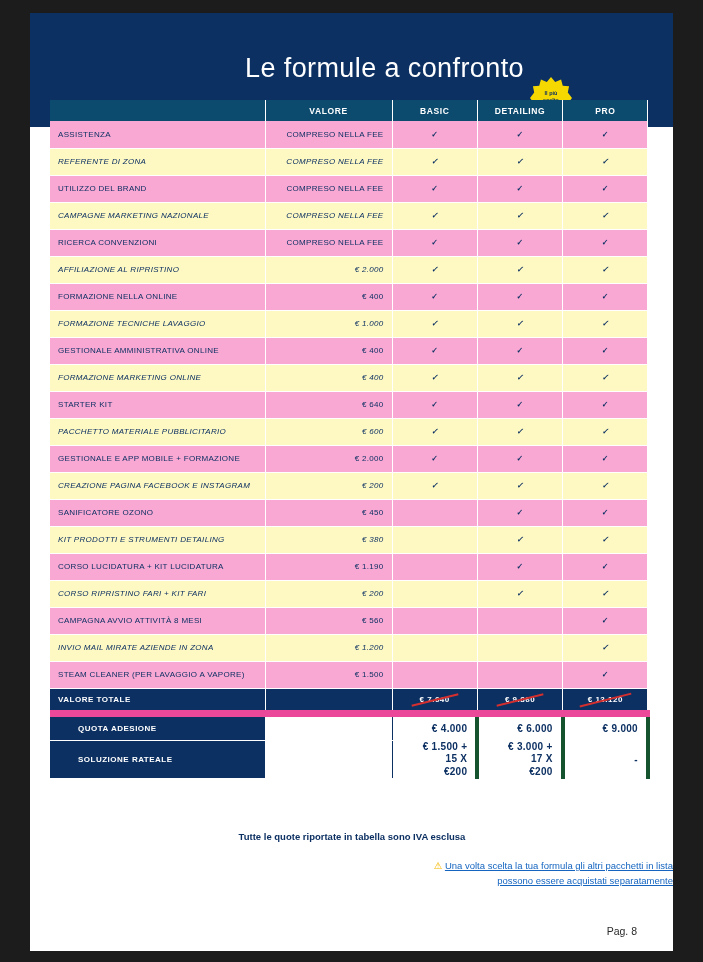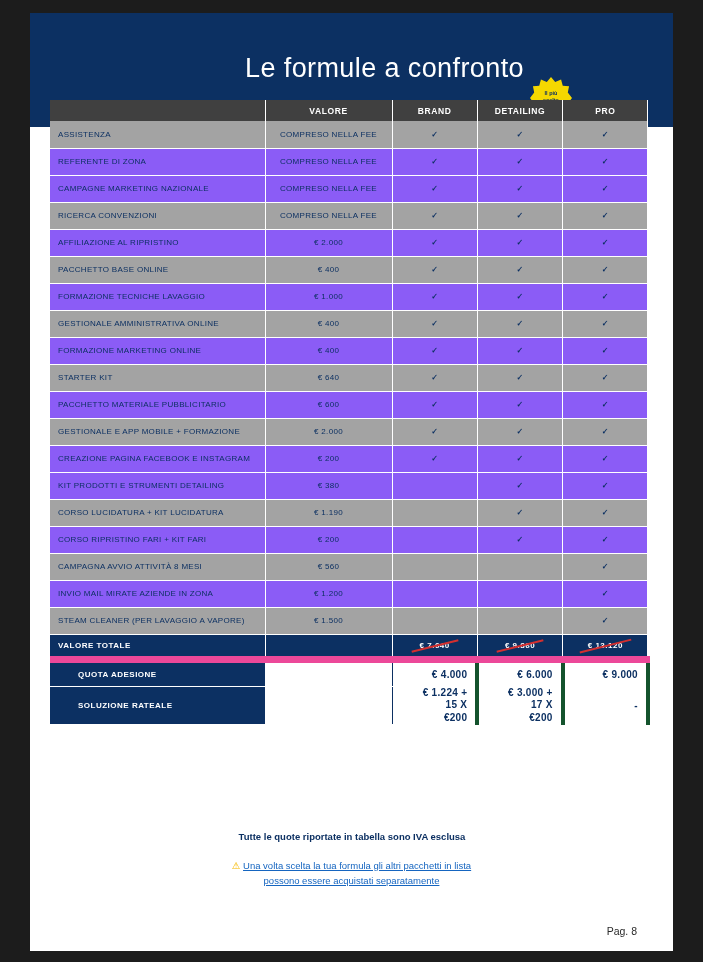--- a/index.html
+++ b/index.html
@@ -73,21 +73,21 @@
     left: 20px;
     top: 87px;
     width: 598px;
     border-collapse: collapse;
     table-layout: fixed;
   }
   table.compare col.c-feature { width: 215px; }
   table.compare col.c-value   { width: 127px; }
   table.compare col.c-plan    { width: 85.33px; }
   table.compare th {
-    background: #404040;
+    background: #0c4a6e;
     color: #ffffff;
     font-size: 8.5px;
     font-weight: bold;
     letter-spacing: 0.6px;
     height: 21px;
     padding: 0 8px;
     border-right: 1px solid #ffffff;
     text-align: center;
     vertical-align: middle;
   }
@@ -95,29 +95,29 @@
   table.compare td {
     height: 27px;
     font-size: 8px;
     color: #0c3062;
     padding: 0 8px;
     border-bottom: 1px solid #ffffff;
     border-right: 1px solid #ffffff;
     vertical-align: middle;
     letter-spacing: 0.3px;
   }
-  tr.row-a td { background: #a3a3a3; }
-  tr.row-b td { background: #8b5cf6; }
+  tr.row-a td { background: #f9a8d4; }
+  tr.row-b td { background: #fef9c3; font-style: italic; }
   td.cell-check {
     text-align: center;
     color: #1565c0;
     font-size: 12px;
     font-weight: bold;
   }
-  td.cell-value { text-align: center; }
+  td.cell-value { text-align: right; }
   tr.summary td {
     background: #0c3062;
     color: #ffffff;
     font-weight: bold;
     font-size: 8px;
     letter-spacing: 0.5px;
     height: 25px;
     border-bottom: 7px solid #ec4899;
   }
   tr.summary td.cell-price {
@@ -170,21 +170,21 @@
     text-align: center;
     font-size: 9.5px;
     font-weight: bold;
     color: #0c3062;
   }
   .footer-warn {
     position: absolute;
     left: 0;
     top: 845px;
     width: 643px;
-    text-align: center;
+    text-align: right;
     font-size: 9.5px;
     color: #1565c0;
     line-height: 1.6;
   }
   .footer-warn a {
     color: #1565c0;
     text-decoration: underline;
   }
   .warn-icon { color: #f5b800; }
   .page-num {
@@ -217,40 +217,47 @@
         <col class="c-feature">
         <col class="c-value">
         <col class="c-plan">
         <col class="c-plan">
         <col class="c-plan">
       </colgroup>
       <thead>
         <tr>
           <th class="th-feature"></th>
           <th>VALORE</th>
-          <th>BRAND</th>
+          <th>BASIC</th>
           <th>DETAILING</th>
           <th>PRO</th>
         </tr>
       </thead>
       <tbody>
         <tr class="row-a">
           <td>ASSISTENZA</td>
           <td class="cell-value">COMPRESO NELLA FEE</td>
           <td class="cell-check">✓</td>
           <td class="cell-check">✓</td>
           <td class="cell-check">✓</td>
         </tr>
         <tr class="row-b">
           <td>REFERENTE DI ZONA</td>
           <td class="cell-value">COMPRESO NELLA FEE</td>
           <td class="cell-check">✓</td>
           <td class="cell-check">✓</td>
           <td class="cell-check">✓</td>
         </tr>
+        <tr class="row-a">
+          <td>UTILIZZO DEL BRAND</td>
+          <td class="cell-value">COMPRESO NELLA FEE</td>
+          <td class="cell-check">✓</td>
+          <td class="cell-check">✓</td>
+          <td class="cell-check">✓</td>
+        </tr>
         <tr class="row-b">
           <td>CAMPAGNE MARKETING NAZIONALE</td>
           <td class="cell-value">COMPRESO NELLA FEE</td>
           <td class="cell-check">✓</td>
           <td class="cell-check">✓</td>
           <td class="cell-check">✓</td>
         </tr>
         <tr class="row-a">
           <td>RICERCA CONVENZIONI</td>
           <td class="cell-value">COMPRESO NELLA FEE</td>
@@ -259,21 +266,21 @@
           <td class="cell-check">✓</td>
         </tr>
         <tr class="row-b">
           <td>AFFILIAZIONE AL RIPRISTINO</td>
           <td class="cell-value">€ 2.000</td>
           <td class="cell-check">✓</td>
           <td class="cell-check">✓</td>
           <td class="cell-check">✓</td>
         </tr>
         <tr class="row-a">
-          <td>PACCHETTO BASE ONLINE</td>
+          <td>FORMAZIONE NELLA ONLINE</td>
           <td class="cell-value">€ 400</td>
           <td class="cell-check">✓</td>
           <td class="cell-check">✓</td>
           <td class="cell-check">✓</td>
         </tr>
         <tr class="row-b">
           <td>FORMAZIONE TECNICHE LAVAGGIO</td>
           <td class="cell-value">€ 1.000</td>
           <td class="cell-check">✓</td>
           <td class="cell-check">✓</td>
@@ -311,20 +318,27 @@
           <td>GESTIONALE E APP MOBILE + FORMAZIONE</td>
           <td class="cell-value">€ 2.000</td>
           <td class="cell-check">✓</td>
           <td class="cell-check">✓</td>
           <td class="cell-check">✓</td>
         </tr>
         <tr class="row-b">
           <td>CREAZIONE PAGINA FACEBOOK E INSTAGRAM</td>
           <td class="cell-value">€ 200</td>
           <td class="cell-check">✓</td>
+          <td class="cell-check">✓</td>
+          <td class="cell-check">✓</td>
+        </tr>
+        <tr class="row-a">
+          <td>SANIFICATORE OZONO</td>
+          <td class="cell-value">€ 450</td>
+          <td class="cell-check"></td>
           <td class="cell-check">✓</td>
           <td class="cell-check">✓</td>
         </tr>
         <tr class="row-b">
           <td>KIT PRODOTTI E STRUMENTI DETAILING</td>
           <td class="cell-value">€ 380</td>
           <td class="cell-check"></td>
           <td class="cell-check">✓</td>
           <td class="cell-check">✓</td>
         </tr>
@@ -390,21 +404,21 @@
           <td class="label-dark">QUOTA ADESIONE</td>
           <td class="blank-cell"></td>
           <td class="cell-price">€ 4.000</td>
           <td class="cell-price">€ 6.000</td>
           <td class="cell-price">€ 9.000</td>
         </tr>
         <tr class="white-row">
           <td class="label-dark">SOLUZIONE RATEALE</td>
           <td class="blank-cell"></td>
           <td class="cell-price twoline">
-            <div>€ 1.224 +</div>
+            <div>€ 1.500 +</div>
             <div>15 X €200</div>
           </td>
           <td class="cell-price twoline">
             <div>€ 3.000 +</div>
             <div>17 X €200</div>
           </td>
           <td class="cell-price">-</td>
         </tr>
       </tbody>
     </table>

